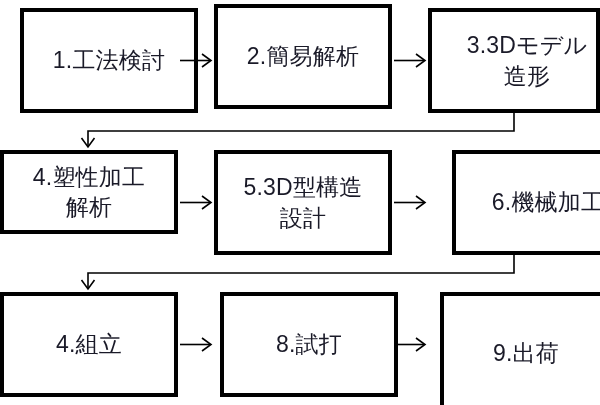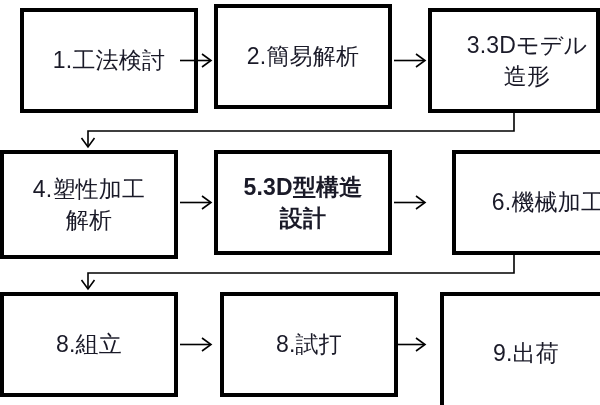--- a/index.html
+++ b/index.html
@@ -53,36 +53,36 @@
 
   <div class="process-box" style="left:214px; top:4px; width:178px; height:105px;">
     <span class="box-label">2.簡易解析</span>
   </div>
 
   <div class="process-box" style="left:428px; top:8px; width:172px; height:105px;padding-left:26px;">
     <span class="box-label">3.3Dモデル
 造形</span>
   </div>
 
-  <div class="process-box" style="left:0px; top:150px; width:178px; height:109px;">
+  <div class="process-box" style="left:0px; top:150px; width:178px; height:84px;">
     <span class="box-label">4.塑性加工
 解析</span>
   </div>
 
-  <div class="process-box" style="left:214px; top:150px; width:178px; height:105px;font-weight:bold;">
+  <div class="process-box" style="left:214px; top:150px; width:178px; height:105px;">
     <span class="box-label">5.3D型構造
 設計</span>
   </div>
 
   <div class="process-box" style="left:452px; top:150px; width:192px; height:105px;">
     <span class="box-label">6.機械加工</span>
   </div>
 
   <div class="process-box" style="left:0px; top:292px; width:178px; height:105px;">
-    <span class="box-label">8.組立</span>
+    <span class="box-label">4.組立</span>
   </div>
 
   <div class="process-box" style="left:220px; top:292px; width:178px; height:105px;">
     <span class="box-label">8.試打</span>
   </div>
 
   <div class="process-box" style="left:440px; top:292px; width:172px; height:123px;">
     <span class="box-label">9.出荷</span>
   </div>
 

